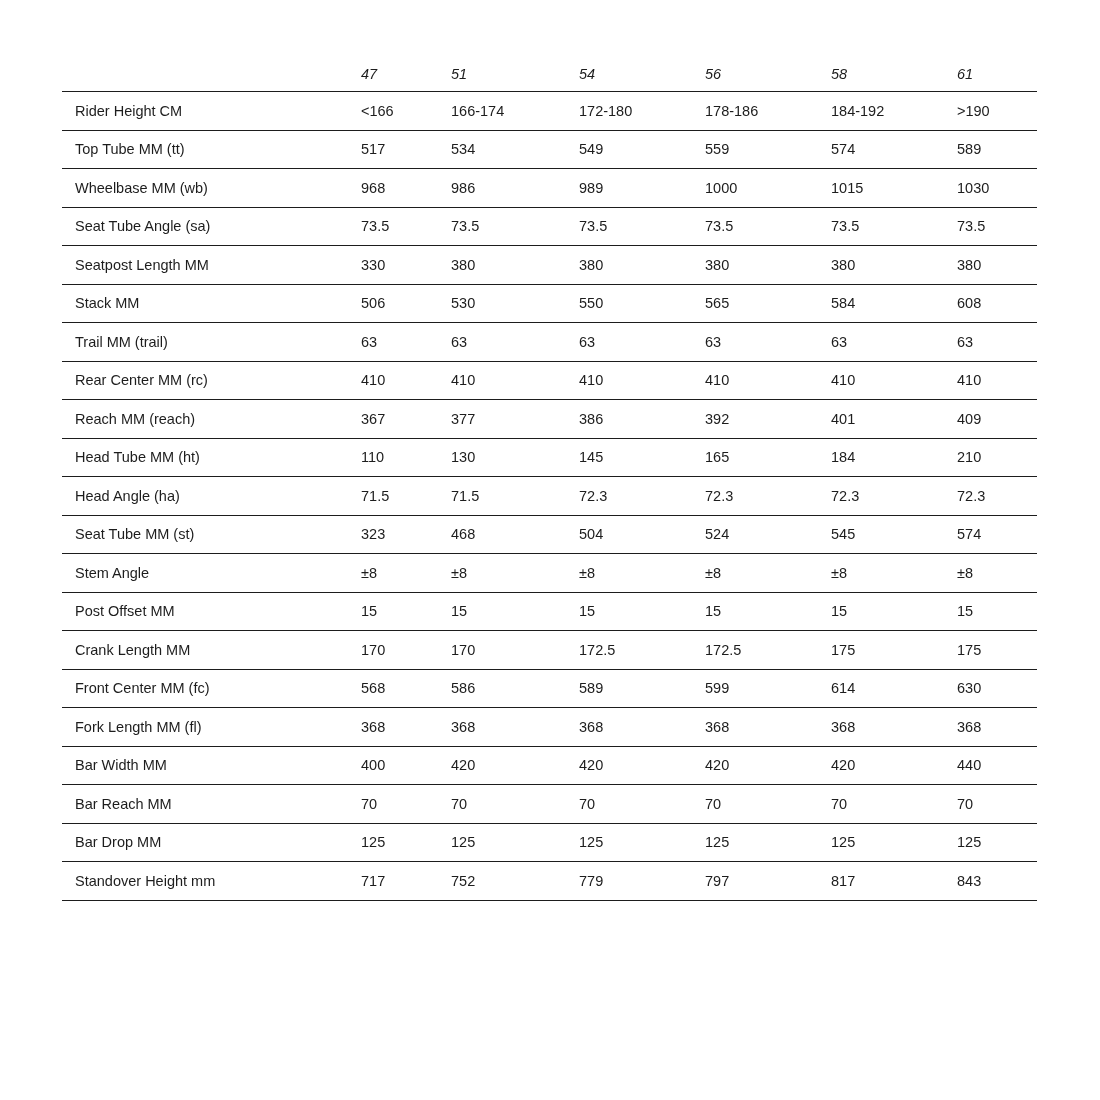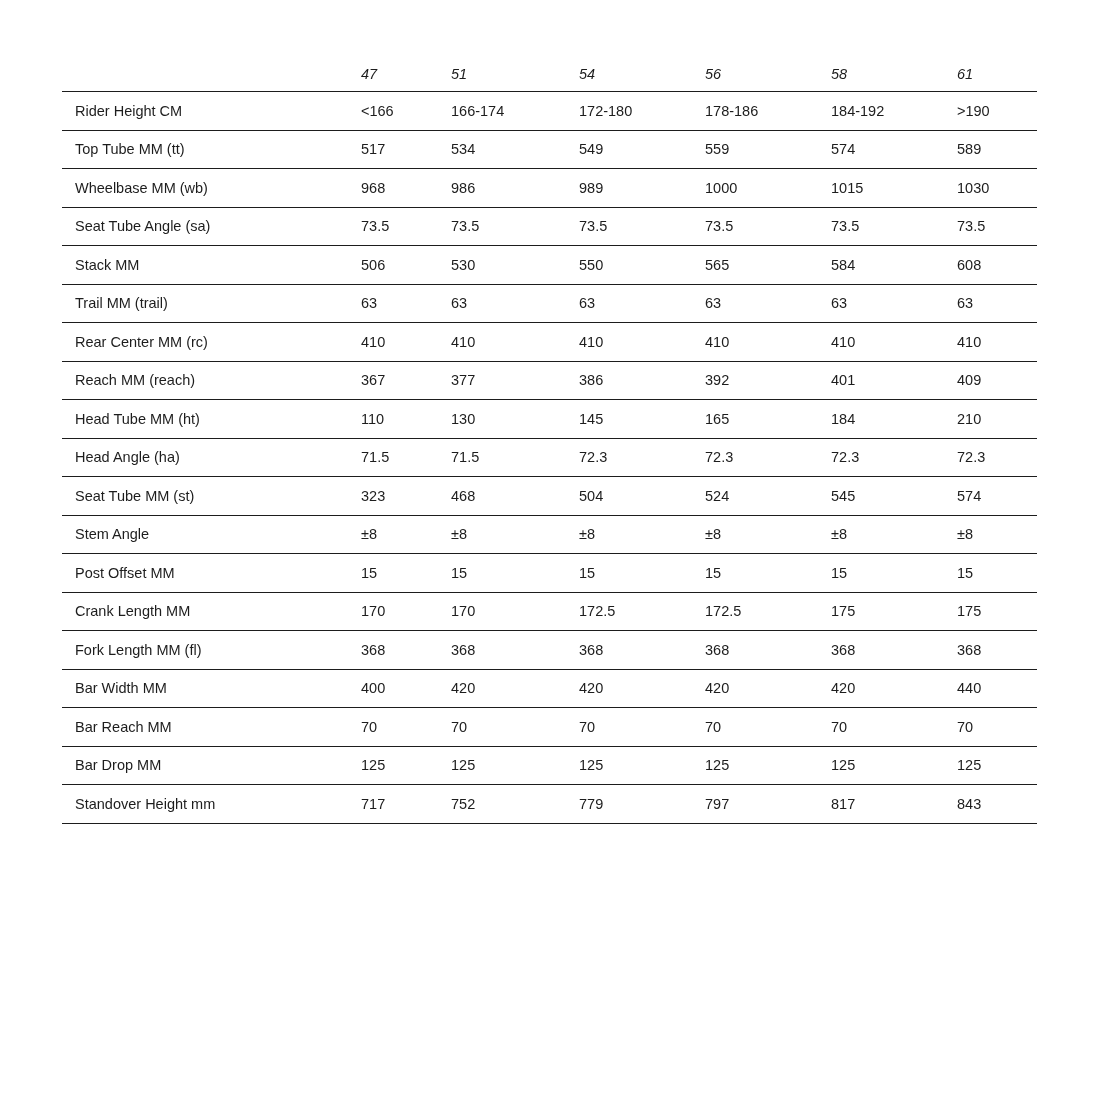--- a/index.html
+++ b/index.html
@@ -106,20 +106,29 @@
         <tr>
           <th>Seat Tube Angle (sa)</th>
           <td>73.5</td>
           <td>73.5</td>
           <td>73.5</td>
           <td>73.5</td>
           <td>73.5</td>
           <td>73.5</td>
         </tr>
         <tr>
+          <th>Seatpost Length MM</th>
+          <td>330</td>
+          <td>380</td>
+          <td>380</td>
+          <td>380</td>
+          <td>380</td>
+          <td>380</td>
+        </tr>
+        <tr>
           <th>Stack MM</th>
           <td>506</td>
           <td>530</td>
           <td>550</td>
           <td>565</td>
           <td>584</td>
           <td>608</td>
         </tr>
         <tr>
           <th>Trail MM (trail)</th>
@@ -196,20 +205,29 @@
         <tr>
           <th>Crank Length MM</th>
           <td>170</td>
           <td>170</td>
           <td>172.5</td>
           <td>172.5</td>
           <td>175</td>
           <td>175</td>
         </tr>
         <tr>
+          <th>Front Center MM (fc)</th>
+          <td>568</td>
+          <td>586</td>
+          <td>589</td>
+          <td>599</td>
+          <td>614</td>
+          <td>630</td>
+        </tr>
+        <tr>
           <th>Fork Length MM (fl)</th>
           <td>368</td>
           <td>368</td>
           <td>368</td>
           <td>368</td>
           <td>368</td>
           <td>368</td>
         </tr>
         <tr>
           <th>Bar Width MM</th>

